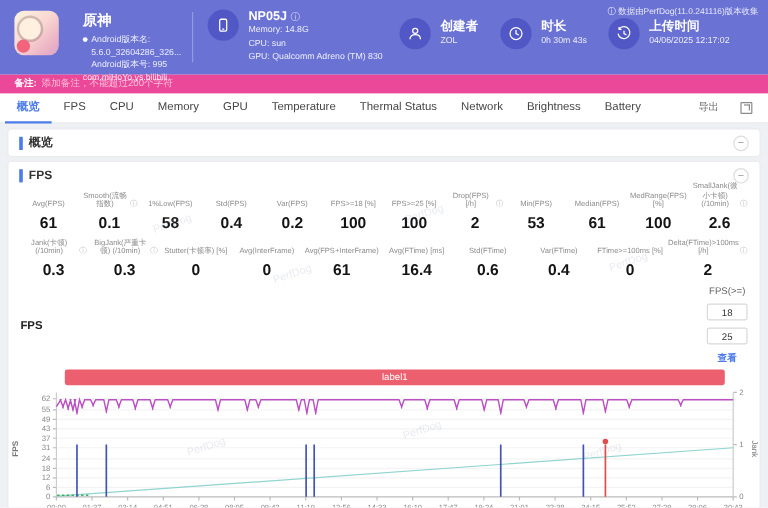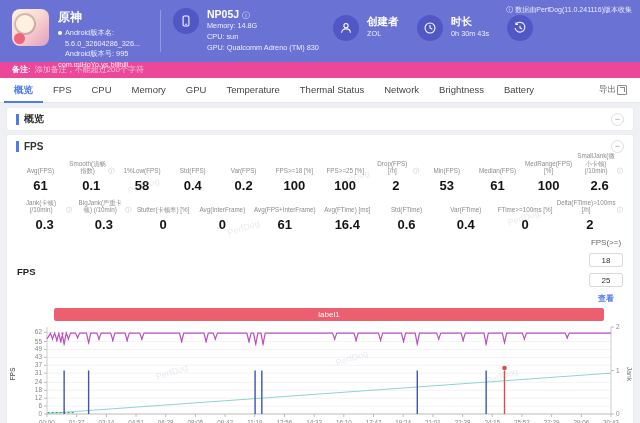--- a/index.html
+++ b/index.html
@@ -1,20 +1,20 @@
 <!DOCTYPE html>
 <html><head>
 <meta charset="utf-8">
 <style>
   * { margin:0; padding:0; box-sizing:border-box; }
   html,body { width:640px; height:423px; overflow:hidden; background:#eef0f4;
     font-family:"Liberation Sans", sans-serif; }
   
   .hdr { position:relative; height:62px; background:#6a72d4; color:#fff; display:flex; }
-  .hdr-left { width:160px; padding:9px 10px 0 12px; display:flex; gap:9px; }
+  .hdr-left { width:160px; padding:9px 10px 0 12px; display:flex; gap:20px; }
   .app-ico { width:37px; height:37px; border-radius:8px; flex:none; position:relative; overflow:hidden;
     background:linear-gradient(135deg,#fdf3e2 0%,#f9d9d2 45%,#eeb7c6 75%,#d9a2c8 100%); }
   .app-ico::before { content:""; position:absolute; left:4px; top:6px; width:18px; height:18px;
     border-radius:50%; background:#fff0e0; box-shadow:0 0 0 2px rgba(90,60,60,.25); }
   .app-ico::after { content:""; position:absolute; left:2px; bottom:2px; width:11px; height:11px;
     border-radius:50%; background:#f2637c; }
   .app-meta { font-size:7.3px; line-height:1.45; color:rgba(255,255,255,.88); }
   .app-name { font-size:12px; font-weight:bold; color:#fff; margin-bottom:2px; }
   .ver-row { display:flex; gap:3px; align-items:flex-start; }
   .dot { width:4px; height:4px; border-radius:50%; background:#fff; margin-top:3px; flex:none; }
@@ -30,21 +30,21 @@
   .inf-badge { font-size:8px; color:rgba(255,255,255,.7); font-weight:normal; }
   .ver-note { position:absolute; top:5px; right:8px; font-size:7px; color:rgba(255,255,255,.85); }
   
   .note { height:16px; background:#ec4899; color:#fff; font-size:8px; line-height:16px; padding:0 12px; }
   .note .ph { color:rgba(255,255,255,.65); margin-left:4px; }
   
   .tabs { background:#fff; height:25px; display:flex; align-items:center; padding:0 4px;
     border-bottom:1px solid #e7e7e7; }
   .tab { padding:0 10px; font-size:9.5px; color:#454545; line-height:24px; height:25px; cursor:pointer; white-space:nowrap; }
   .tab.active { color:#4d7bea; font-weight:bold; box-shadow:inset 0 -2px 0 #4d7bea; }
-  .export { margin-left:auto; display:flex; align-items:center; gap:1px; padding-right:9px;
+  .export { margin-left:auto; display:flex; align-items:center; gap:18px; padding-right:9px;
     font-size:8.5px; color:#666; }
   .exp-ico { width:10px; height:10px; border:1px solid #8a8a8a; border-radius:1px; position:relative; }
   .exp-ico::after { content:""; position:absolute; right:1px; top:1px; width:4px; height:4px;
     border-top:1px solid #8a8a8a; border-right:1px solid #8a8a8a; }
   
   .content { padding:5px 7px; }
   .card { background:#fff; border-radius:2px; margin-bottom:5px; box-shadow:0 0 2px rgba(0,0,0,.05); position:relative; }
   .sec-hd { display:flex; align-items:center; height:22px; padding:0 9px; }
   .accent { width:3px; height:11px; background:#4d7bea; margin-right:5px; }
   .sec-title { font-size:10px; font-weight:bold; color:#333; }
@@ -149,20 +149,24 @@
       <div class="blk-sub">0h 30m 43s</div>
     </div>
   </div>
   <div class="blk center">
     <div class="circ">
       <svg viewBox="0 0 24 24">
           <path d="M5 5.5 A8.5 8.5 0 1 1 3.5 12"></path>
           <polyline points="5,2.5 5,6 8.5,6"></polyline>
           <polyline points="12,8 12,12 15.5,13.8"></polyline>
         </svg>
+    </div>
+    <div>
+      <div class="blk-title">上传时间</div>
+      <div class="blk-sub">04/06/2025 12:17:02</div>
     </div>
   </div>
 </div>
 
 <div class="note">
   <b>备注:</b><span class="ph">添加备注，不能超过200个字符</span>
 </div>
 
 <div class="tabs">
   <div style="display:flex" id="tab-holder">

